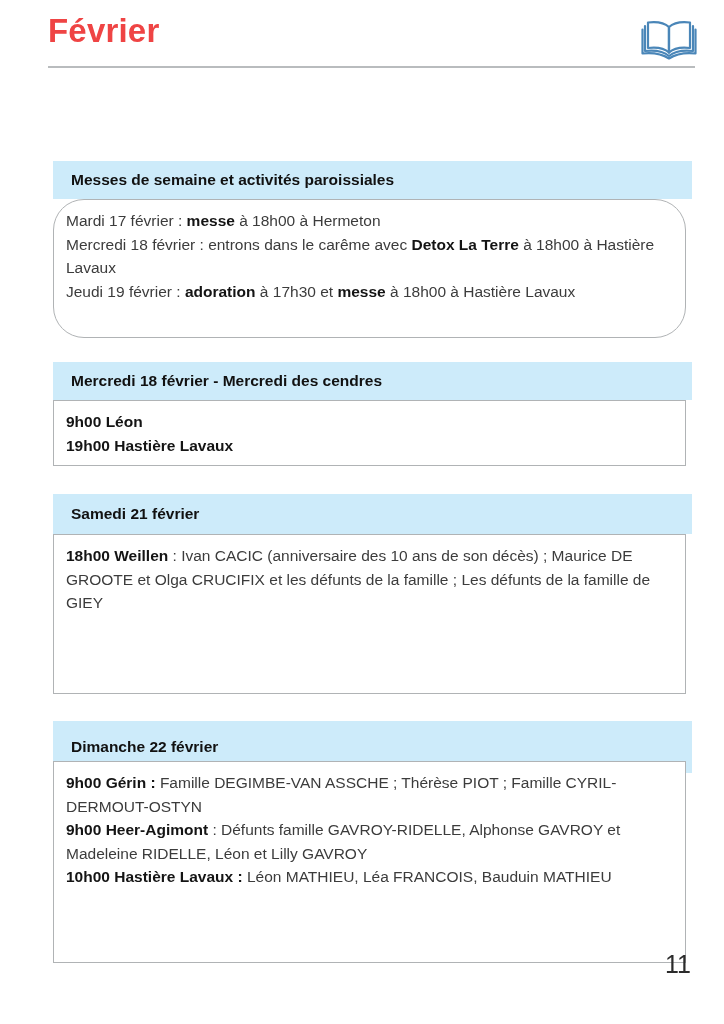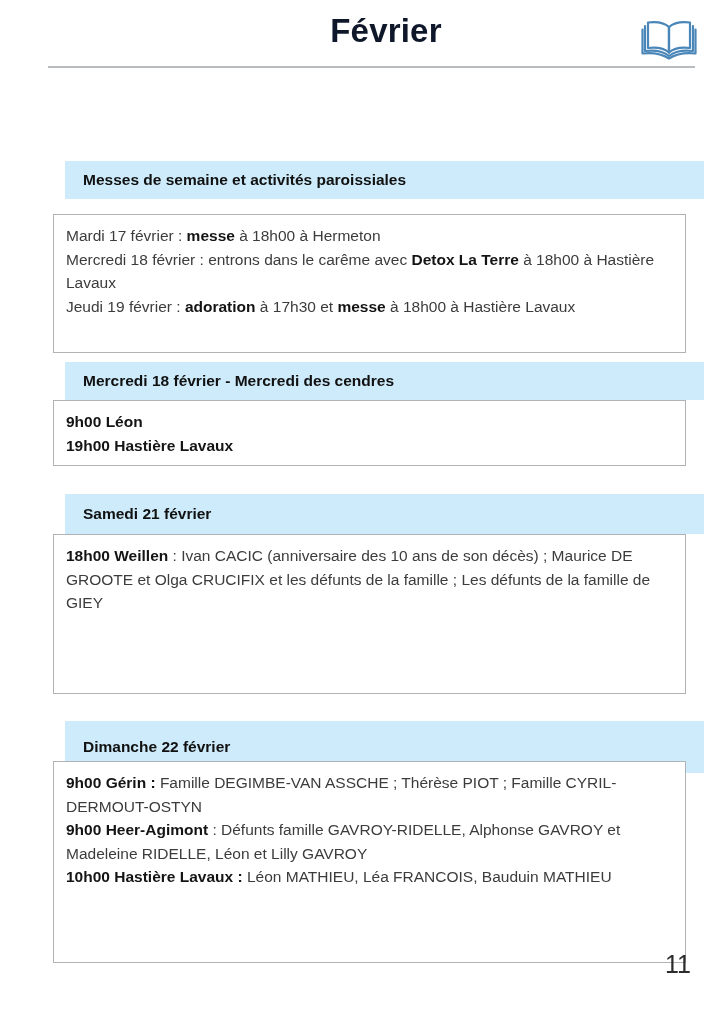--- a/index.html
+++ b/index.html
@@ -26,24 +26,24 @@
   
   .header {
     position: relative;
     height: 68px;
   }
   .page-title {
     position: absolute;
     left: 0;
     right: 0;
     top: 12px;
-    text-align: center;
+    text-align: left;
     font-size: 33px;
     font-weight: bold;
-    color: #0f172a;
+    color: #ef4444;
     letter-spacing: 0.2px;
     padding-left: 48px;
   }
   .book-icon {
     position: absolute;
     right: 27px;
     top: 18px;
     width: 56px;
     height: 42px;
   }
@@ -102,21 +102,20 @@
   }
   .section-header {
     background: #cdebfa;
     box-sizing: border-box;
     display: flex;
     align-items: center;
     padding-left: 18px;
     font-size: 15.5px;
     font-weight: bold;
     color: #111111;
-    margin-left: 12px;
   }
   .section-body {
     background: #ffffff;
     border: 1px solid #b0b3b5;
     box-sizing: border-box;
     padding: 9px 13px 9px 12px;
     font-size: 15.5px;
     line-height: 1.52;
     color: #3c3c3c;
   }
@@ -153,21 +152,21 @@
       </svg>
     </div>
     <div class="rule"></div>
   </div>
 
 
   <div id="sections-root">
       <div class="section section-header" style="top: 161px; width: 639px; height: 38px;">
         <span>Messes de semaine et activités paroissiales</span>
       </div>
-      <div class="section section-body" style="top: 214px; width: 633px; height: 139px;">
+      <div class="section section-body" style="top: 199px; width: 633px; height: 139px; border-radius: 31px;">
         <div class="line"><span>Mardi 17 février : </span><span class="b">messe</span><span> à 18h00 à Hermeton</span></div>
         <div class="line"><span>Mercredi 18 février : entrons dans le carême avec </span><span class="b">Detox La Terre</span><span> à 18h00 à Hastière Lavaux</span></div>
         <div class="line"><span>Jeudi 19 février : </span><span class="b">adoration</span><span> à 17h30 et </span><span class="b">messe</span><span> à 18h00 à Hastière Lavaux</span></div>
       </div>
       <div class="section section-header" style="top: 362px; width: 639px; height: 38px;">
         <span>Mercredi 18 février - Mercredi des cendres</span>
       </div>
       <div class="section section-body" style="top: 400px; width: 633px; height: 66px;">
         <div class="line"><span class="b">9h00 Léon</span></div>
         <div class="line"><span class="b">19h00 Hastière Lavaux</span></div>

